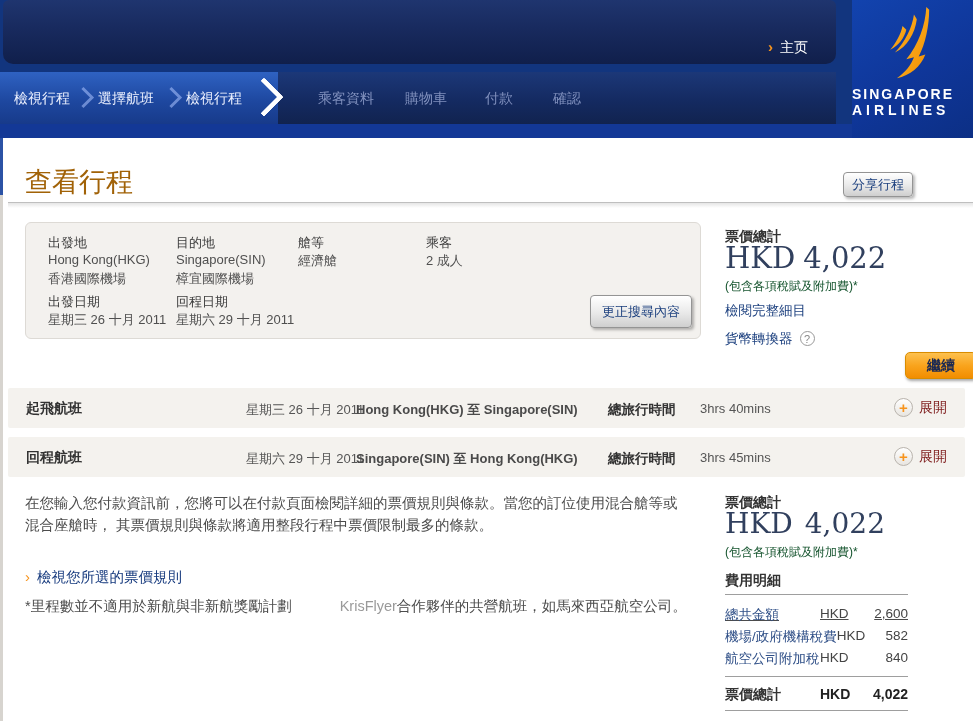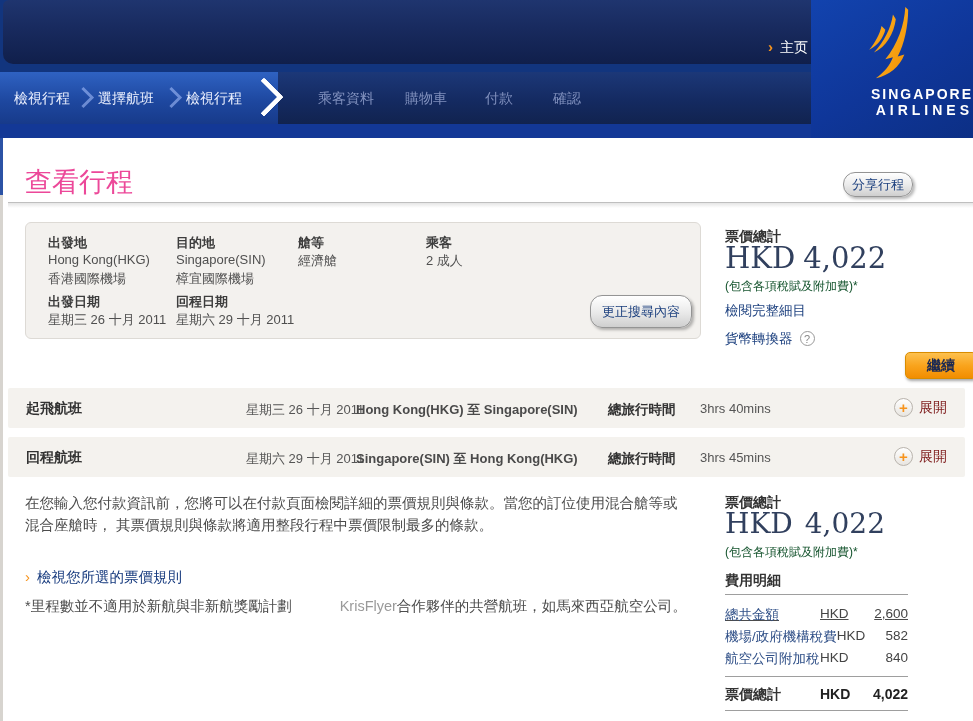--- a/index.html
+++ b/index.html
@@ -31,50 +31,50 @@
     position:absolute; top:18px; width:15px; height:15px;
     border-top:3px solid rgba(173,197,255,.55); border-right:3px solid rgba(173,197,255,.55);
     transform:rotate(45deg);
   }
   .big-chev {
     position:absolute; left:250px; top:11px; width:28px; height:28px;
     border-top:5px solid #fff; border-right:5px solid #fff; transform:rotate(45deg); border-radius:2px;
   }
   .blue-strip { position:absolute; left:0; top:124px; width:973px; height:14px; background:#133896; }
   .logo-panel {
-    position:absolute; right:0; top:0; width:162px; height:138px; z-index:5;
+    position:absolute; right:0; top:0; width:121px; height:138px; z-index:5;
     background:linear-gradient(150deg,#1243ae 0%, #0f3699 55%, #0c2f85 100%);
-    text-align:right;
+    text-align:left;
   }
   .logo-panel svg { display:block; margin:6px auto 2px auto; }
   .brand-line { font-size:14px; font-weight:bold; color:#fff; letter-spacing:2px; line-height:16px; }
   .brand-line.l2 { letter-spacing:4px; }
   
   .edge-blue { position:absolute; left:0; top:138px; width:3px; height:57px; background:#2b52a5; }
   .edge-gray { position:absolute; left:0; top:195px; width:3px; bottom:0; background:#d7d4cf; }
   
-  .page-title { position:absolute; left:25px; top:164px; font-size:27px; color:#ec4899; }
+  .page-title { position:absolute; left:25px; top:164px; font-size:27px; color:#a16207; }
   .btn-gray {
     position:absolute; display:flex; align-items:center; justify-content:center;
     background:linear-gradient(180deg,#ffffff 0%, #e9e9e9 55%, #cfcfcf 100%);
-    border:1px solid #949494; border-radius:12px; color:#1b3f7e; font-size:13px;
+    border:1px solid #949494; border-radius:4px; color:#1b3f7e; font-size:13px;
     box-shadow:2px 2px 3px rgba(0,0,0,.28); cursor:pointer;
   }
   .share-btn { left:843px; top:172px; width:70px; height:25px; }
   .title-divider {
     position:absolute; left:8px; right:0; top:202px; height:6px;
     border-top:1px solid #bfbfbf;
     background:linear-gradient(180deg,rgba(0,0,0,.10),rgba(0,0,0,0));
   }
   
   .summary-box {
     position:absolute; left:25px; top:222px; width:676px; height:117px;
     background:#f3f1ee; border:1px solid #dddad5; border-radius:6px;
   }
-  .sb-label { position:absolute; font-size:13px; font-weight:bold; color:#3d3d3d; white-space:nowrap; }
+  .sb-label { position:absolute; font-size:13px; font-weight:normal; color:#3d3d3d; white-space:nowrap; }
   .sb-val { position:absolute; font-size:13px; color:#4f4f4f; white-space:nowrap; }
   .edit-btn { right:8px; top:72px; height:33px; padding:0 11px; }
   
   .fare-top { position:absolute; left:725px; top:222px; width:245px; }
   .f-title { position:absolute; top:6px; left:0; font-size:14px; font-weight:bold; color:#333; }
   .f-amount { position:absolute; top:19px; left:0; font-family:"DejaVu Serif", serif; font-size:29px; color:#31405e; white-space:nowrap; }
   .f-amount .cur { margin-right:8px; }
   .f-note { position:absolute; top:56px; left:0; font-size:12px; color:#14532d; white-space:nowrap; }
   .f-link { position:absolute; left:0; font-size:13.5px; color:#1b3f7e; cursor:pointer; white-space:nowrap; }
   .help-icon {

